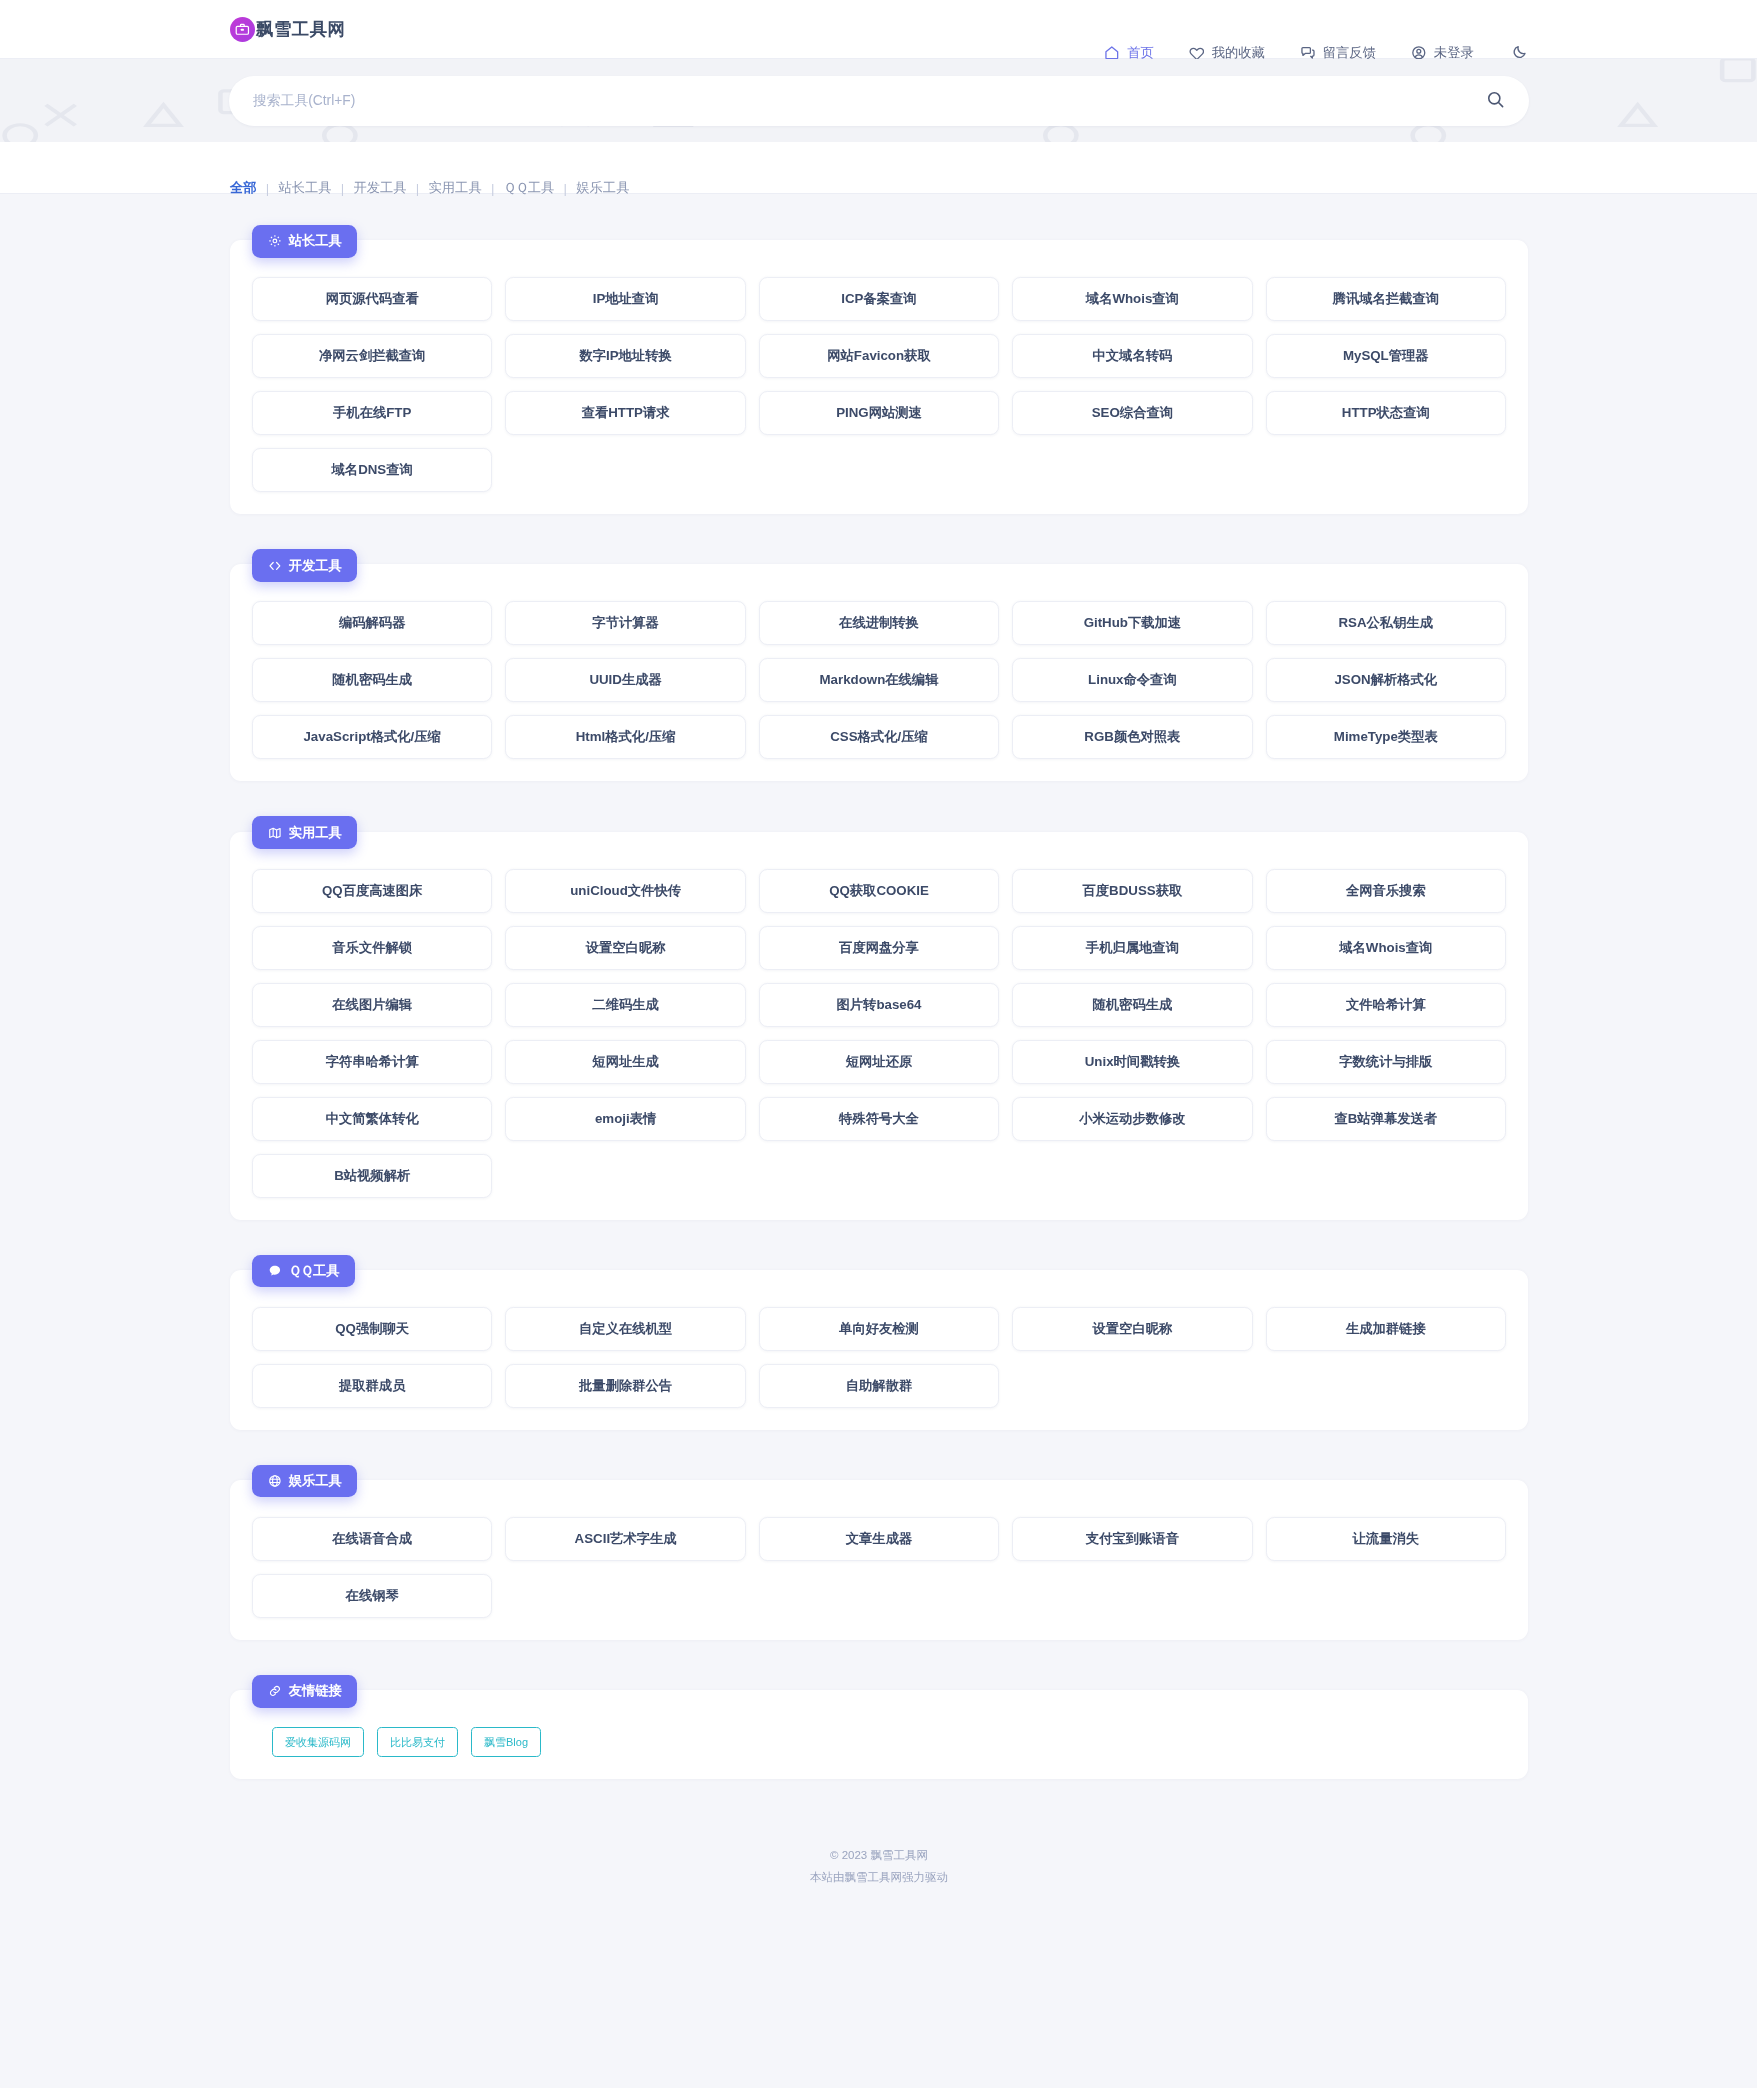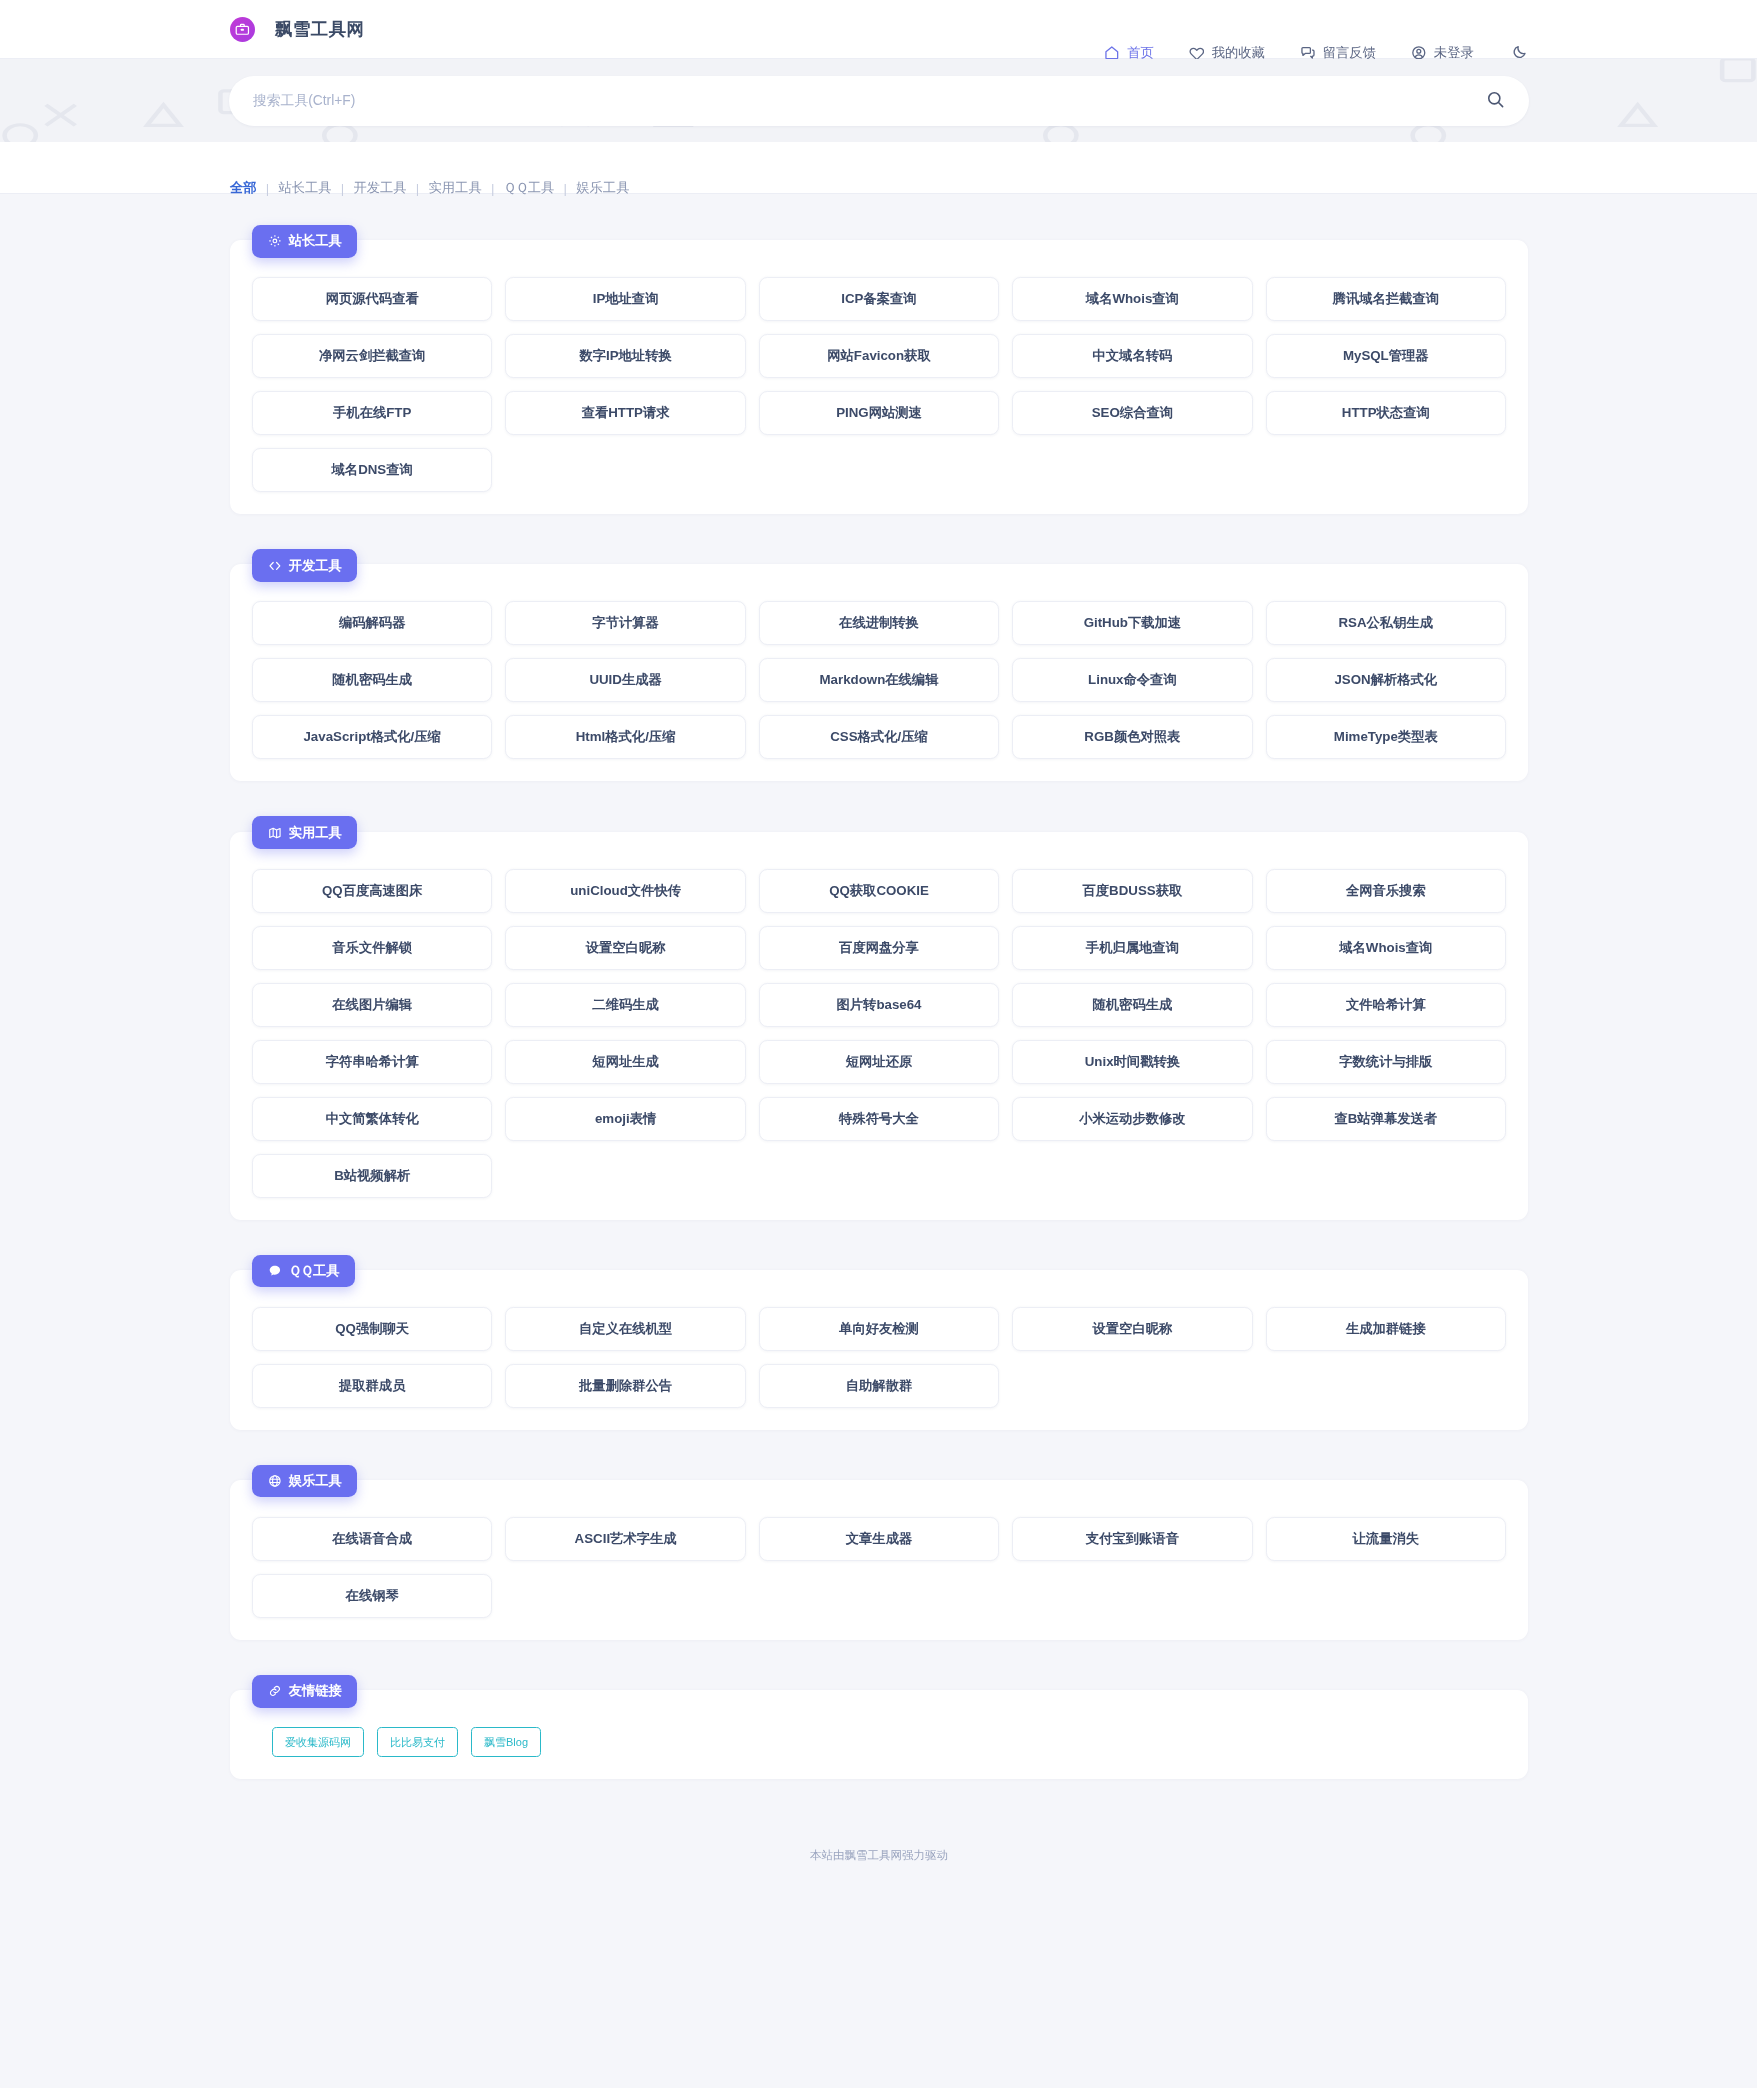--- a/index.html
+++ b/index.html
@@ -14,21 +14,21 @@
   .header {
     height: 59px;
     background: #ffffff;
     display: flex;
     align-items: center;
     justify-content: space-between;
     padding: 0 230px;
     border-bottom: 0.9px solid #eceef5;
     position: relative;
   }
-  .brand { display: flex; align-items: center; gap: 20px; }
+  .brand { display: flex; align-items: center; gap: 1px; }
   .logo-mark {
     width: 25px; height: 25px; border-radius: 50%;
     background: linear-gradient(135deg, #c13bd6 0%, #a93ae0 100%);
     display: flex; align-items: center; justify-content: center;
   }
   .brand-name {
     font-size: 17.4px; font-weight: 700; color: #3b4a66; letter-spacing: 0.5px;
   }
   .nav { display: flex; align-items: center; gap: 35px; margin-top: 48px; }
   .nav-item {
@@ -424,15 +424,16 @@
       <div class="friend-links">
         <a class="friend-link">爱收集源码网</a>
         <a class="friend-link">比比易支付</a>
         <a class="friend-link">飘雪Blog</a>
       </div>
     </div>
   </div>
 </div>
 
 <div class="footer">
+  <div>© 2023 飘雪工具网</div>
   <div>本站由飘雪工具网强力驱动</div>
 </div>
 
 
 </body></html>

